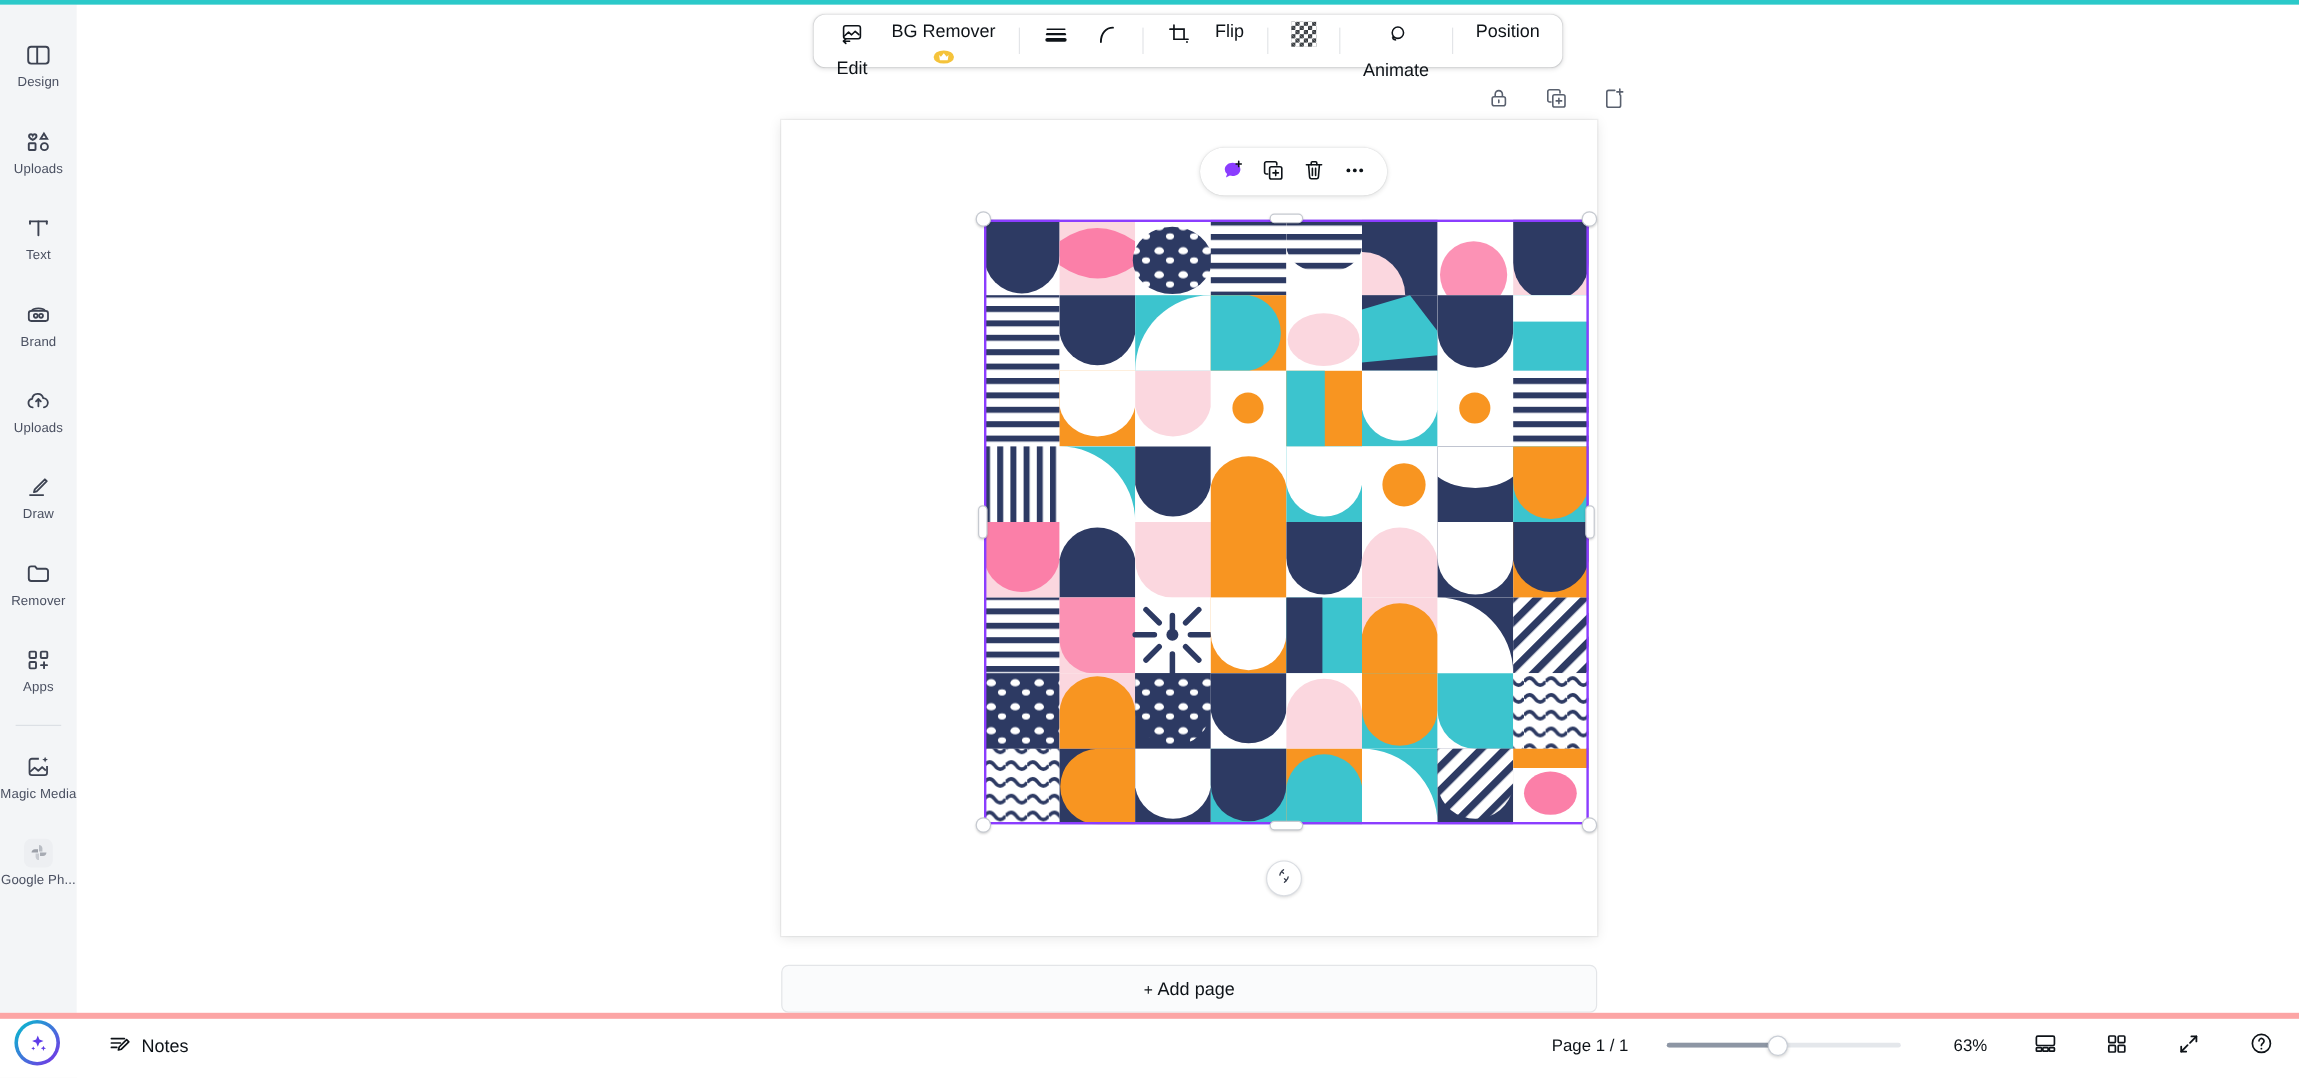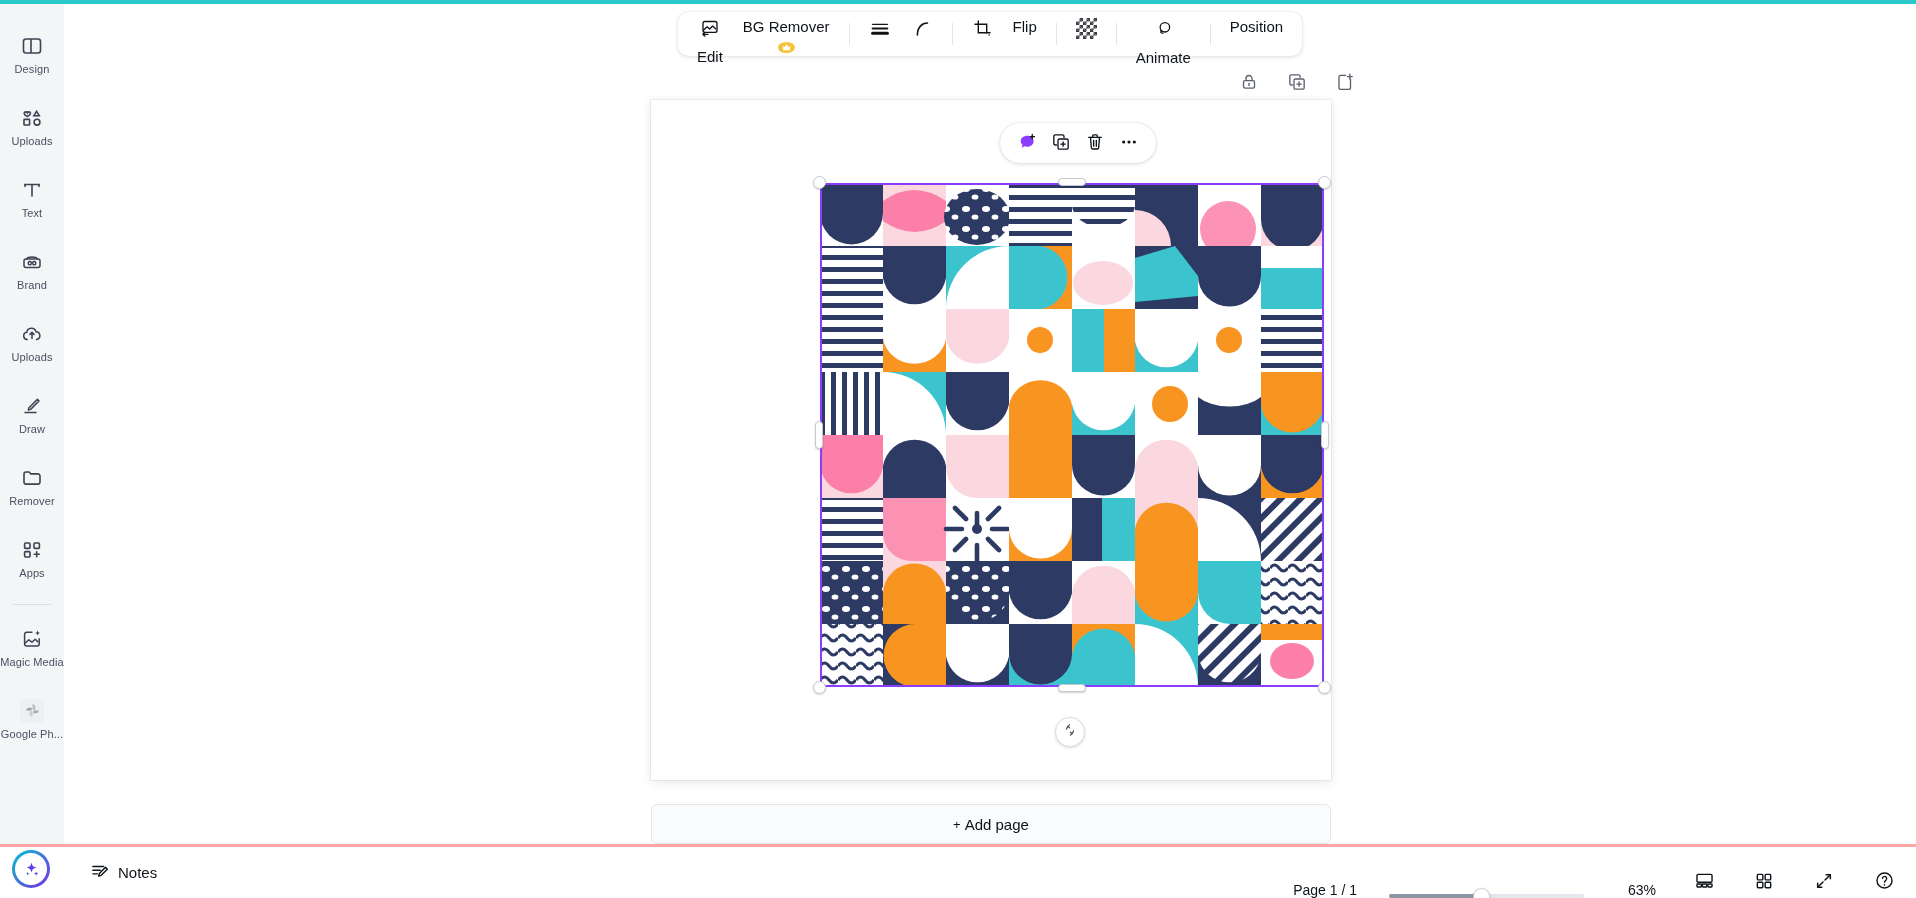--- a/index.html
+++ b/index.html
@@ -158,21 +158,21 @@
     background: #FAFBFC; cursor: pointer;
     display: flex; align-items: center; justify-content: center;
     font-family: "Liberation Sans", sans-serif;
     font-size: 15px; color: #0E1318; font-weight: 500; gap: 4px;
   }
   .plus-sm { font-size: 13px; }
 
   
   .bottombar {
     position: absolute; left: 0; bottom: 0; width: 1916px; height: 54px;
-    background: #FFFFFF; border-top: 3px solid #fca5a5;
+    background: #FFFFFF; border-top: 5px solid #fca5a5;
     display: flex; align-items: center; z-index: 50;
   }
   .magic-fab {
     position: absolute; left: 12px; bottom: 10px;
     width: 38px; height: 38px; border-radius: 50%;
     background: linear-gradient(135deg,#00C4CC 0%,#7D2AE8 100%);
     display: flex; align-items: center; justify-content: center; cursor: pointer;
   }
   .magic-fab-inner {
     width: 32px; height: 32px; border-radius: 50%; background: #FFFFFF;
@@ -182,21 +182,21 @@
     position: absolute; left: 80px; bottom: 9px;
     height: 34px; display: flex; align-items: center; gap: 8px;
     padding: 0 10px; border: none; background: transparent;
     border-radius: 6px; cursor: pointer;
     font-family: "Liberation Sans", sans-serif;
     font-size: 15px; color: #0E1318; font-weight: 500;
   }
 
   .bottom-right {
     position: absolute; right: 16px; bottom: 0; height: 54px;
-    display: flex; align-items: flex-end; gap: 28px;
+    display: flex; align-items: center; gap: 28px;
   }
   .page-count {
     font-size: 14px; color: #0E1318; white-space: nowrap; margin-right: 4px;
   }
   .slider-track {
     position: relative; width: 195px; height: 4px;
     background: #E4E7EB; border-radius: 2px; cursor: pointer;
   }
   .slider-fill {
     position: absolute; left: 0; top: 0; height: 4px;

